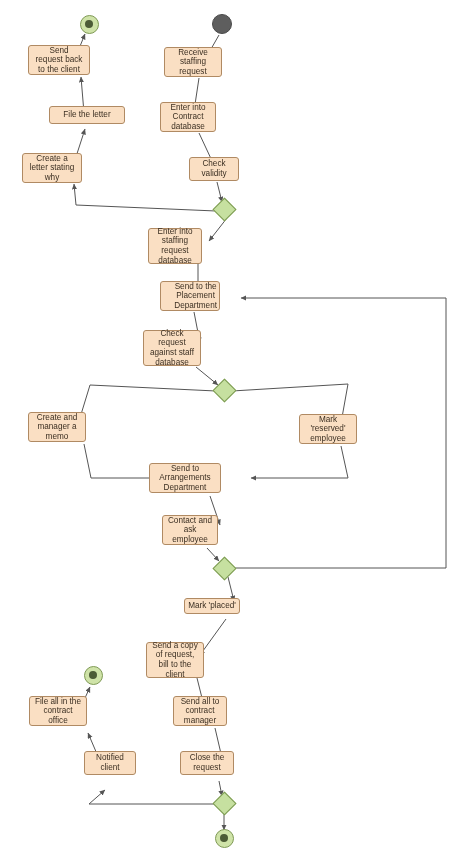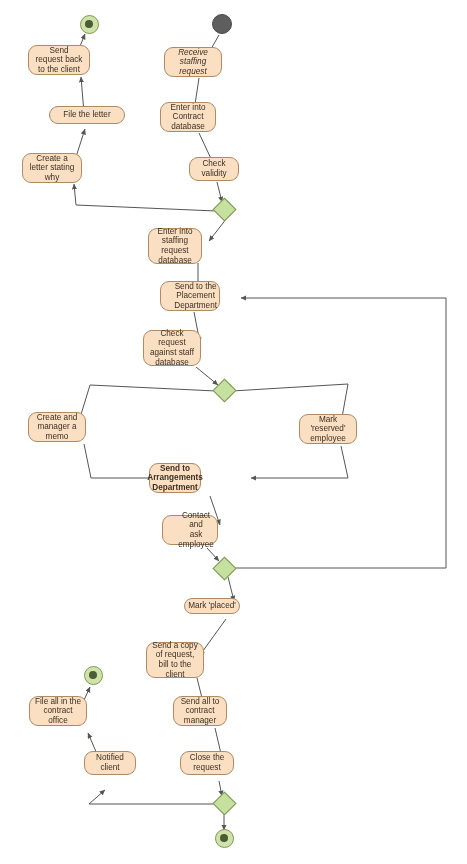--- a/index.html
+++ b/index.html
@@ -22,21 +22,21 @@
     left: 0;
     top: 0;
     width: 467px;
     height: 864px;
   }
   .activity-node {
     position: absolute;
     box-sizing: border-box;
     background: #fadfc3;
     border: 1px solid #b08a63;
-    border-radius: 9px;
+    border-radius: 3px;
     color: #3b2f22;
     font-family: "Liberation Sans", sans-serif;
     font-size: 8.2px;
     line-height: 9.6px;
     text-align: center;
     display: flex;
     align-items: center;
     justify-content: center;
     padding: 1px 2px;
     white-space: pre-line;
@@ -119,21 +119,21 @@
       <div class="initial-node" style="left: 212px; top: 14px; width: 20px; height: 20px;"></div>
       <div class="final-node" style="left: 79.5px; top: 14.5px; width: 19px; height: 19px;">
         <div class="final-core"></div>
       </div>
       <div class="final-node" style="left: 83.5px; top: 665.5px; width: 19px; height: 19px;">
         <div class="final-core"></div>
       </div>
       <div class="final-node" style="left: 214.5px; top: 828.5px; width: 19px; height: 19px;">
         <div class="final-core"></div>
       </div>
-      <div class="activity-node" style="left: 164px; top: 47px; width: 58px; height: 30px; font-style: italic;"><span>Receive
+      <div class="activity-node" style="left: 164px; top: 47px; width: 58px; height: 30px;"><span>Receive
 staffing
 request</span></div>
       <div class="activity-node" style="left: 160px; top: 102px; width: 56px; height: 30px;"><span>Enter into
 Contract
 database</span></div>
       <div class="activity-node" style="left: 189px; top: 157px; width: 50px; height: 24px;"><span>Check
 validity</span></div>
       <div class="decision-node" style="left: 215.5px; top: 200.5px; width: 17px; height: 17px;"></div>
       <div class="activity-node" style="left: 28px; top: 45px; width: 62px; height: 30px;"><span>Send
 request back
@@ -153,24 +153,24 @@
 request
 against staff
 database</span></div>
       <div class="decision-node" style="left: 215.5px; top: 381.5px; width: 17px; height: 17px;"></div>
       <div class="activity-node" style="left: 28px; top: 412px; width: 58px; height: 30px;"><span>Create and
 manager a
 memo</span></div>
       <div class="activity-node" style="left: 299px; top: 414px; width: 58px; height: 30px;"><span>Mark
 'reserved'
 employee</span></div>
-      <div class="activity-node" style="left: 149px; top: 463px; width: 52px; height: 30px; font-weight: bold;"><span>Send to
+      <div class="activity-node" style="left: 149px; top: 463px; width: 72px; height: 30px;"><span>Send to
 Arrangements
 Department</span></div>
-      <div class="activity-node" style="left: 162px; top: 515px; width: 56px; height: 30px; padding-left: 14px;"><span>Contact and
+      <div class="activity-node" style="left: 162px; top: 515px; width: 56px; height: 30px;"><span>Contact and
 ask
 employee</span></div>
       <div class="decision-node" style="left: 215.5px; top: 559.5px; width: 17px; height: 17px;"></div>
       <div class="activity-node" style="left: 184px; top: 598px; width: 56px; height: 16px;"><span>Mark 'placed'</span></div>
       <div class="activity-node" style="left: 146px; top: 642px; width: 58px; height: 36px;"><span>Send a copy
 of request,
 bill to the
 client</span></div>
       <div class="activity-node" style="left: 173px; top: 696px; width: 54px; height: 30px;"><span>Send all to
 contract

